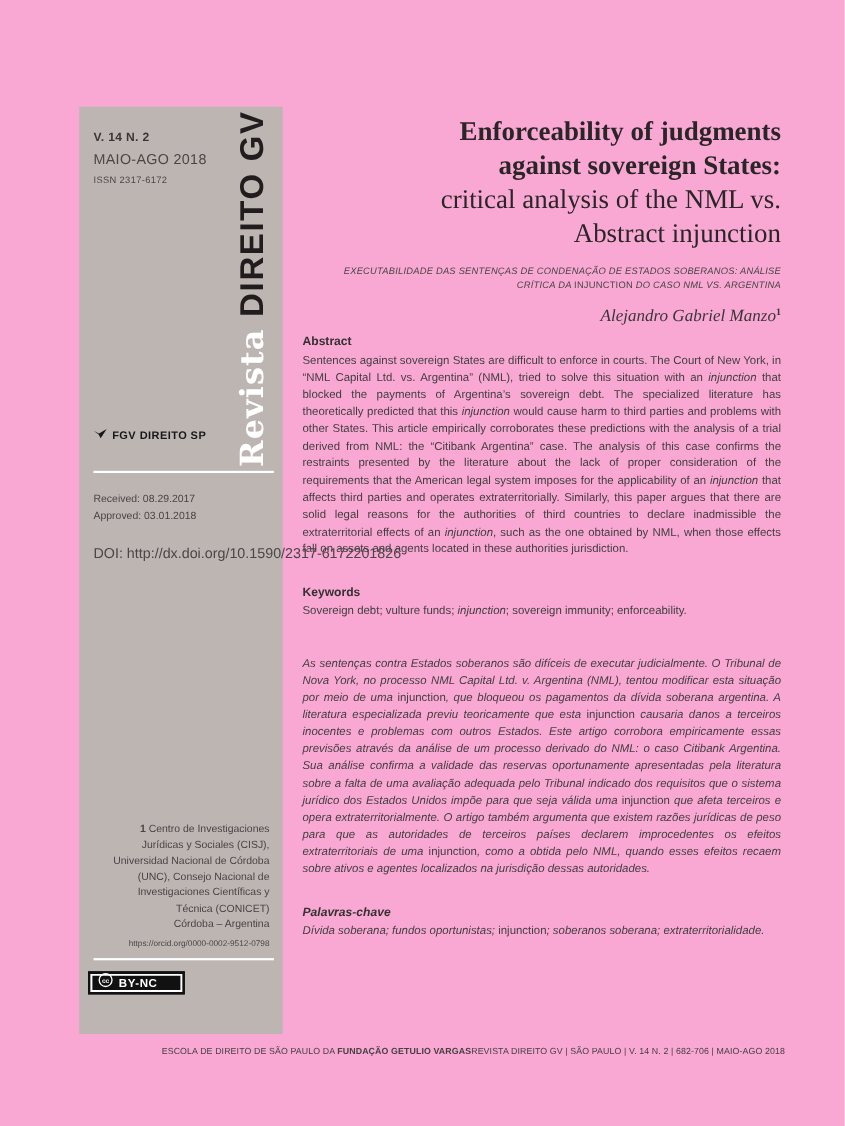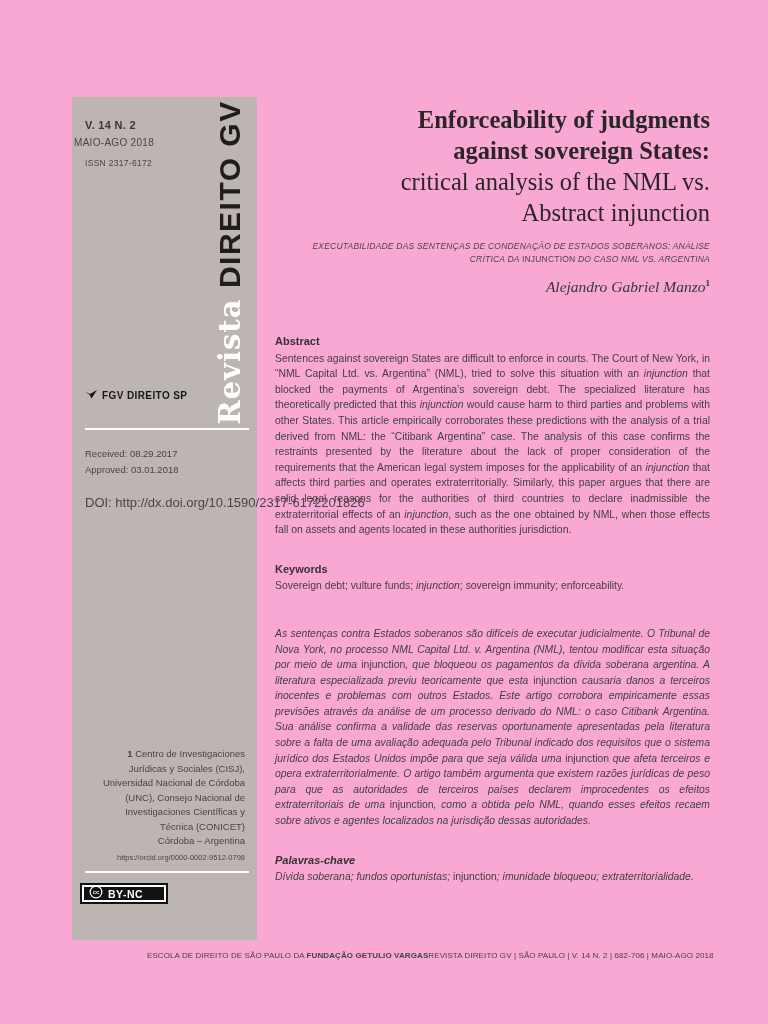--- a/index.html
+++ b/index.html
@@ -2,21 +2,21 @@
 <html><head>
 <meta charset="utf-8">
 <style>
   html,body{margin:0;padding:0;background:#ffffff;}
   .page{position:relative;width:768px;height:1024px;background:#f9a8d4;overflow:hidden;
         font-family:"Liberation Sans",sans-serif;color:#403c3d;}
 
   
   .sidebar{position:absolute;left:72px;top:97px;width:185px;height:843px;background:#bdb5b2;}
   .side-vol{position:absolute;left:13px;top:22px;font-size:11px;font-weight:bold;color:#3a3637;letter-spacing:.3px;}
-  .side-period{position:absolute;left:2px;top:40px;font-size:10px;color:#4a4646;letter-spacing:.3px;}
+  .side-period{position:absolute;left:13px;top:40px;font-size:13px;color:#4a4646;letter-spacing:.3px;}
   .side-issn{position:absolute;left:13px;top:61px;font-size:8.5px;color:#4a4646;letter-spacing:.3px;}
 
   .masthead{position:absolute;left:1px;top:151px;width:313px;height:40px;
             transform:rotate(-90deg);line-height:40px;white-space:nowrap;}
   .mast-w1{font-family:"DejaVu Serif",serif;font-weight:bold;color:#ffffff;font-size:29px;letter-spacing:1px;}
   .mast-w2{font-family:"Liberation Sans",sans-serif;font-weight:bold;color:#211d1e;font-size:30px;letter-spacing:1.5px;margin-left:6px;}
 
   .fgv-logo{position:absolute;left:13px;top:293px;display:flex;align-items:center;gap:4px;
             font-size:10px;font-weight:bold;color:#16181b;letter-spacing:.4px;}
   .rule{position:absolute;left:13px;right:8px;height:2px;background:#ffffff;}
@@ -37,21 +37,21 @@
   
   .title{position:absolute;left:280px;top:104px;width:430px;text-align:right;
          font-family:"Liberation Serif",serif;color:#2a2627;font-size:24.5px;line-height:31px;}
   .title .t-bold{font-weight:bold;}
   .subtitle{position:absolute;left:280px;top:240px;width:430px;text-align:right;
             font-size:8.5px;line-height:13px;color:#4a4646;letter-spacing:.2px;white-space:pre-line;}
   .author{position:absolute;left:280px;top:278px;width:430px;text-align:right;
           font-family:"Liberation Serif",serif;font-style:italic;font-size:15.5px;color:#3a3637;}
   .author sup{font-size:9px;font-weight:bold;font-style:normal;vertical-align:super;}
 
-  .bodycol{position:absolute;left:275px;top:334px;width:435px;font-size:10.4px;line-height:15.6px;
+  .bodycol{position:absolute;left:275px;top:304px;width:435px;font-size:10.4px;line-height:15.6px;
            color:#423e3f;text-align:justify;}
   .bodycol h3{font-size:11px;margin:0 0 1px 0;color:#353132;}
   .bodycol p{margin:0;}
   .sec-keywords{margin-top:24px;}
   .sec-resumo{margin-top:32px;}
   .sec-palavras{margin-top:24px;}
   .h-italic{font-style:italic;}
   .seg-n{font-style:normal;}
   .seg-i{font-style:italic;}
   .seg-b{font-weight:bold;font-style:normal;}
@@ -141,21 +141,21 @@
       <h3>Keywords</h3>
       <p><span class="seg-n">Sovereign debt; vulture funds; </span><span class="seg-i">injunction</span><span class="seg-n">; sovereign immunity; enforceability.</span></p>
     </div>
 
     <div class="sec-resumo">
       <p><span class="seg-i">As sentenças contra Estados soberanos são difíceis de executar judicialmente. O Tribunal de Nova York, no processo NML Capital Ltd. v. Argentina (NML), tentou modificar esta situação por meio de uma </span><span class="seg-n">injunction</span><span class="seg-i">, que bloqueou os pagamentos da dívida soberana argentina. A literatura especializada previu teoricamente que esta </span><span class="seg-n">injunction</span><span class="seg-i"> causaria danos a terceiros inocentes e problemas com outros Estados. Este artigo corrobora empiricamente essas previsões através da análise de um processo derivado do NML: o caso Citibank Argentina. Sua análise confirma a validade das reservas oportunamente apresentadas pela literatura sobre a falta de uma avaliação adequada pelo Tribunal indicado dos requisitos que o sistema jurídico dos Estados Unidos impõe para que seja válida uma </span><span class="seg-n">injunction</span><span class="seg-i"> que afeta terceiros e opera extraterritorialmente. O artigo também argumenta que existem razões jurídicas de peso para que as autoridades de terceiros países declarem improcedentes os efeitos extraterritoriais de uma </span><span class="seg-n">injunction</span><span class="seg-i">, como a obtida pelo NML, quando esses efeitos recaem sobre ativos e agentes localizados na jurisdição dessas autoridades.</span></p>
     </div>
 
     <div class="sec-palavras">
       <h3 class="h-italic">Palavras-chave</h3>
-      <p><span class="seg-i">Dívida soberana; fundos oportunistas; </span><span class="seg-n">injunction</span><span class="seg-i">; imunidade bloqueou; extraterritorialidade.</span></p>
+      <p><span class="seg-i">Dívida soberana; fundos oportunistas; </span><span class="seg-n">injunction</span><span class="seg-i">; soberanos soberana; extraterritorialidade.</span></p>
     </div>
   </div>
 
   <div class="footer">
     <span class="f-left">
       <span>ESCOLA DE DIREITO DE SÃO PAULO DA </span><b>FUNDAÇÃO GETULIO VARGAS</b>
     </span>
     <span class="f-right">REVISTA DIREITO GV  |  SÃO PAULO  |  V. 14 N. 2  |  682-706  |  MAIO-AGO 2018</span>
   </div>
 

